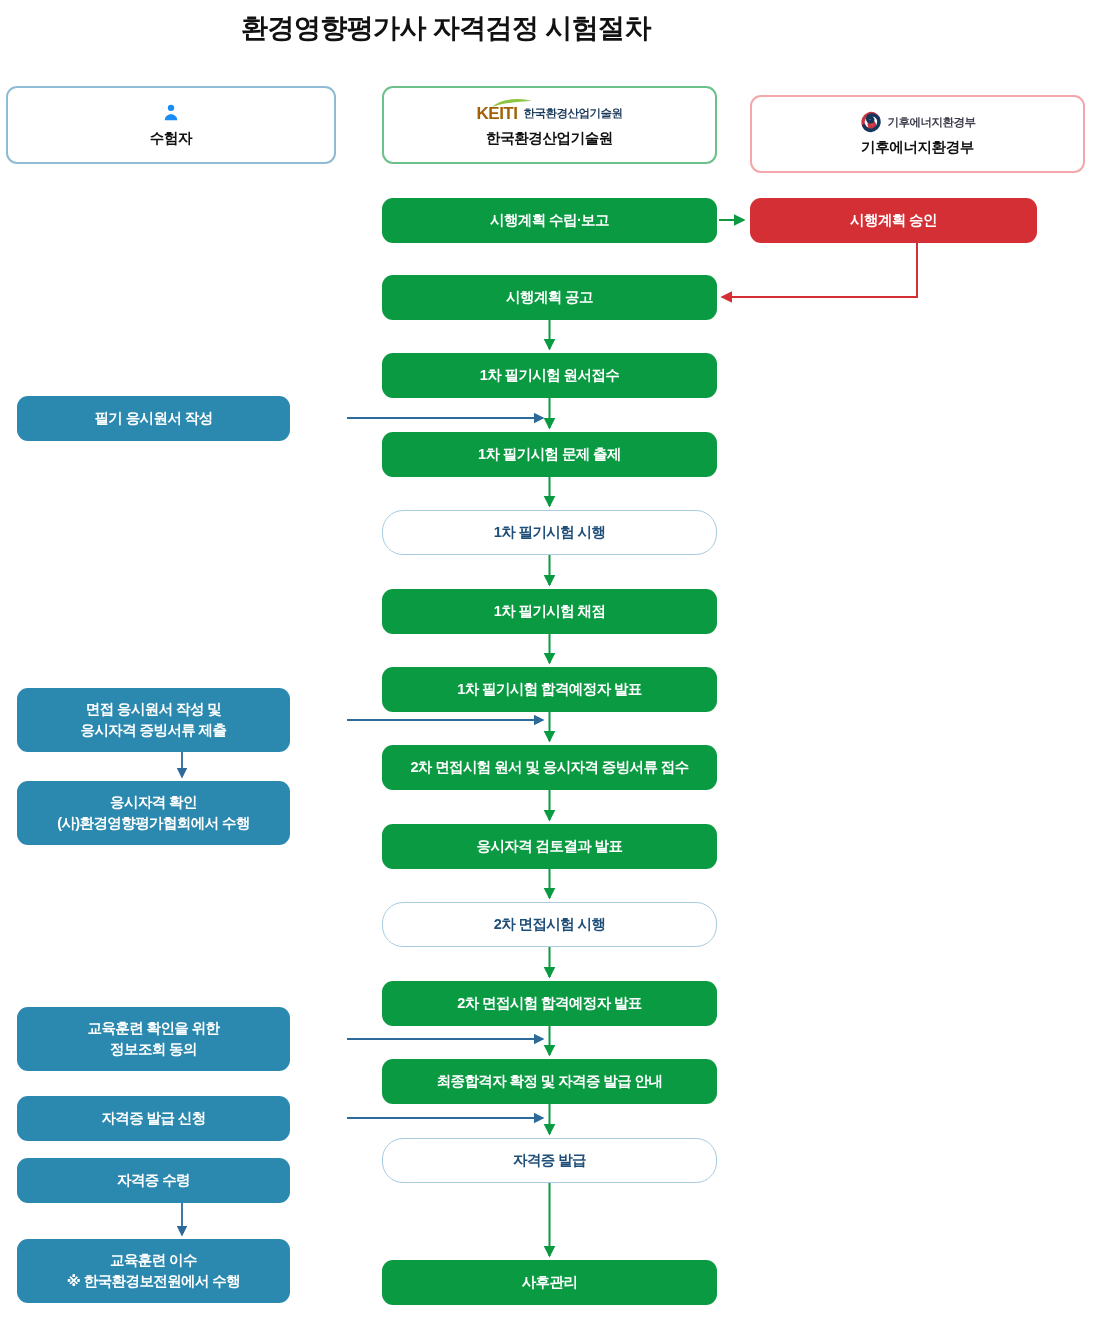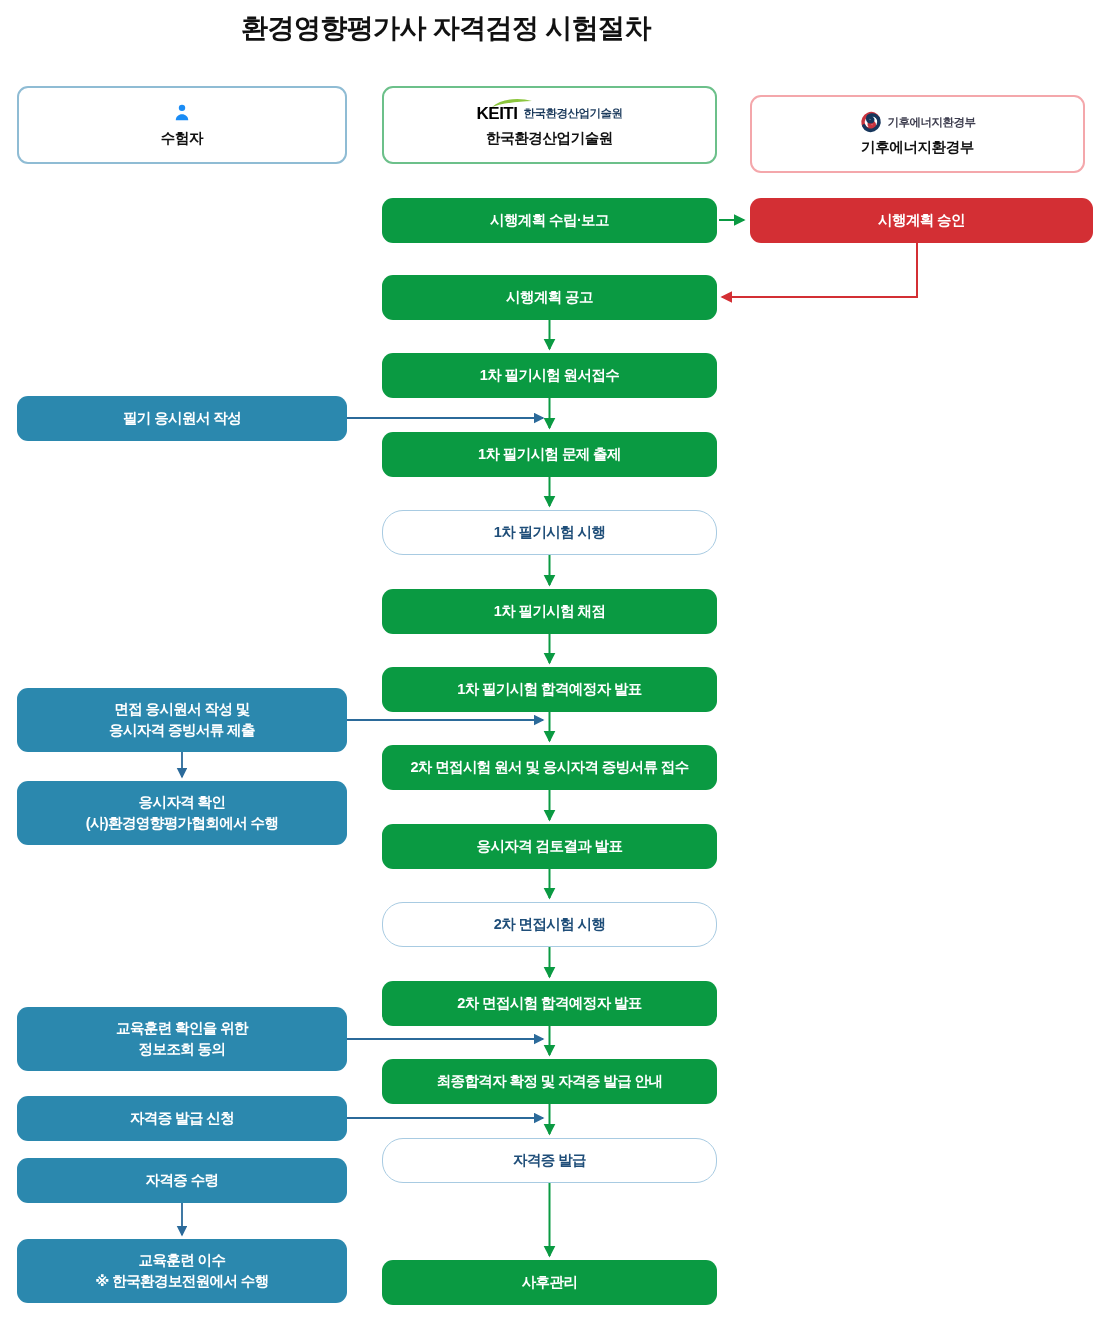--- a/index.html
+++ b/index.html
@@ -20,34 +20,34 @@
   }
 
   
   .hdr {
     position: absolute; top: 86px; height: 78px;
     border-radius: 11px; background: #ffffff;
     border: 2px solid #cccccc;
     display: flex; flex-direction: column;
     align-items: center; justify-content: center; gap: 5px;
   }
-  .hdr-1 { left: 17px;  width: 330px; border-color: #8fbcd4; }
+  .hdr-1 { left: 6px;  width: 330px; border-color: #8fbcd4; }
   .hdr-2 { left: 382px; width: 335px; border-color: #6cc08a; }
   .hdr-3 { left: 750px; width: 335px; border-color: #f4a7ab; margin-top: 9px; }
   .hdr-label {
     font-size: 14.5px; font-weight: 700; color: #111111; letter-spacing:-0.4px;
   }
   .hdr-logo { height: 22px; display: flex; align-items: center; gap: 6px; }
   .hdr-logo-txt {
     font-size: 11.5px; font-weight: 700; color: #1b3a5c; letter-spacing: -0.5px;
   }
   .hdr-logo-txt.gov { color: #3d3d4e; font-weight: 600; }
   .keiti-wrap { position: relative; display:flex; align-items:flex-end; }
   .keiti-mark {
-    font-size: 17px; font-weight: 800; color: #000000;
+    font-size: 17px; font-weight: 800; color: #a16207;
     letter-spacing: -0.5px; line-height: 1;
   }
   .keiti-swoosh { position: absolute; left: 14px; top: -7px; }
 
   
   .node {
     position: absolute;
     display: flex; align-items: center; justify-content: center;
     text-align: center; border-radius: 11px;
     font-size: 14.5px; font-weight: 700; letter-spacing: -0.6px;
@@ -58,23 +58,23 @@
   .node.blue  { background: #2b88ae; color: #ffffff; }
   .node.white {
     background: #ffffff; color: #1f4e79;
     border: 1.6px solid #a8cbe2;
     border-radius: 21px;
   }
 
   
   .c-col { left: 382px; width: 335px; height: 45px; }
   
-  .l-col { left: 17px; width: 330px; }
-  
-  .r-col { left: 750px; width: 343px; height: 45px; }
+  .l-col { left: 17px; width: 273px; }
+  
+  .r-col { left: 750px; width: 287px; height: 45px; }
 
   
   #wires { position: absolute; left: 0; top: 0; width: 1100px; height: 1339px; pointer-events: none; }
 </style>
 </head>
 <body>
 
 <div id="root">
 
   <div class="title">환경영향평가사 자격검정 시험절차</div>

